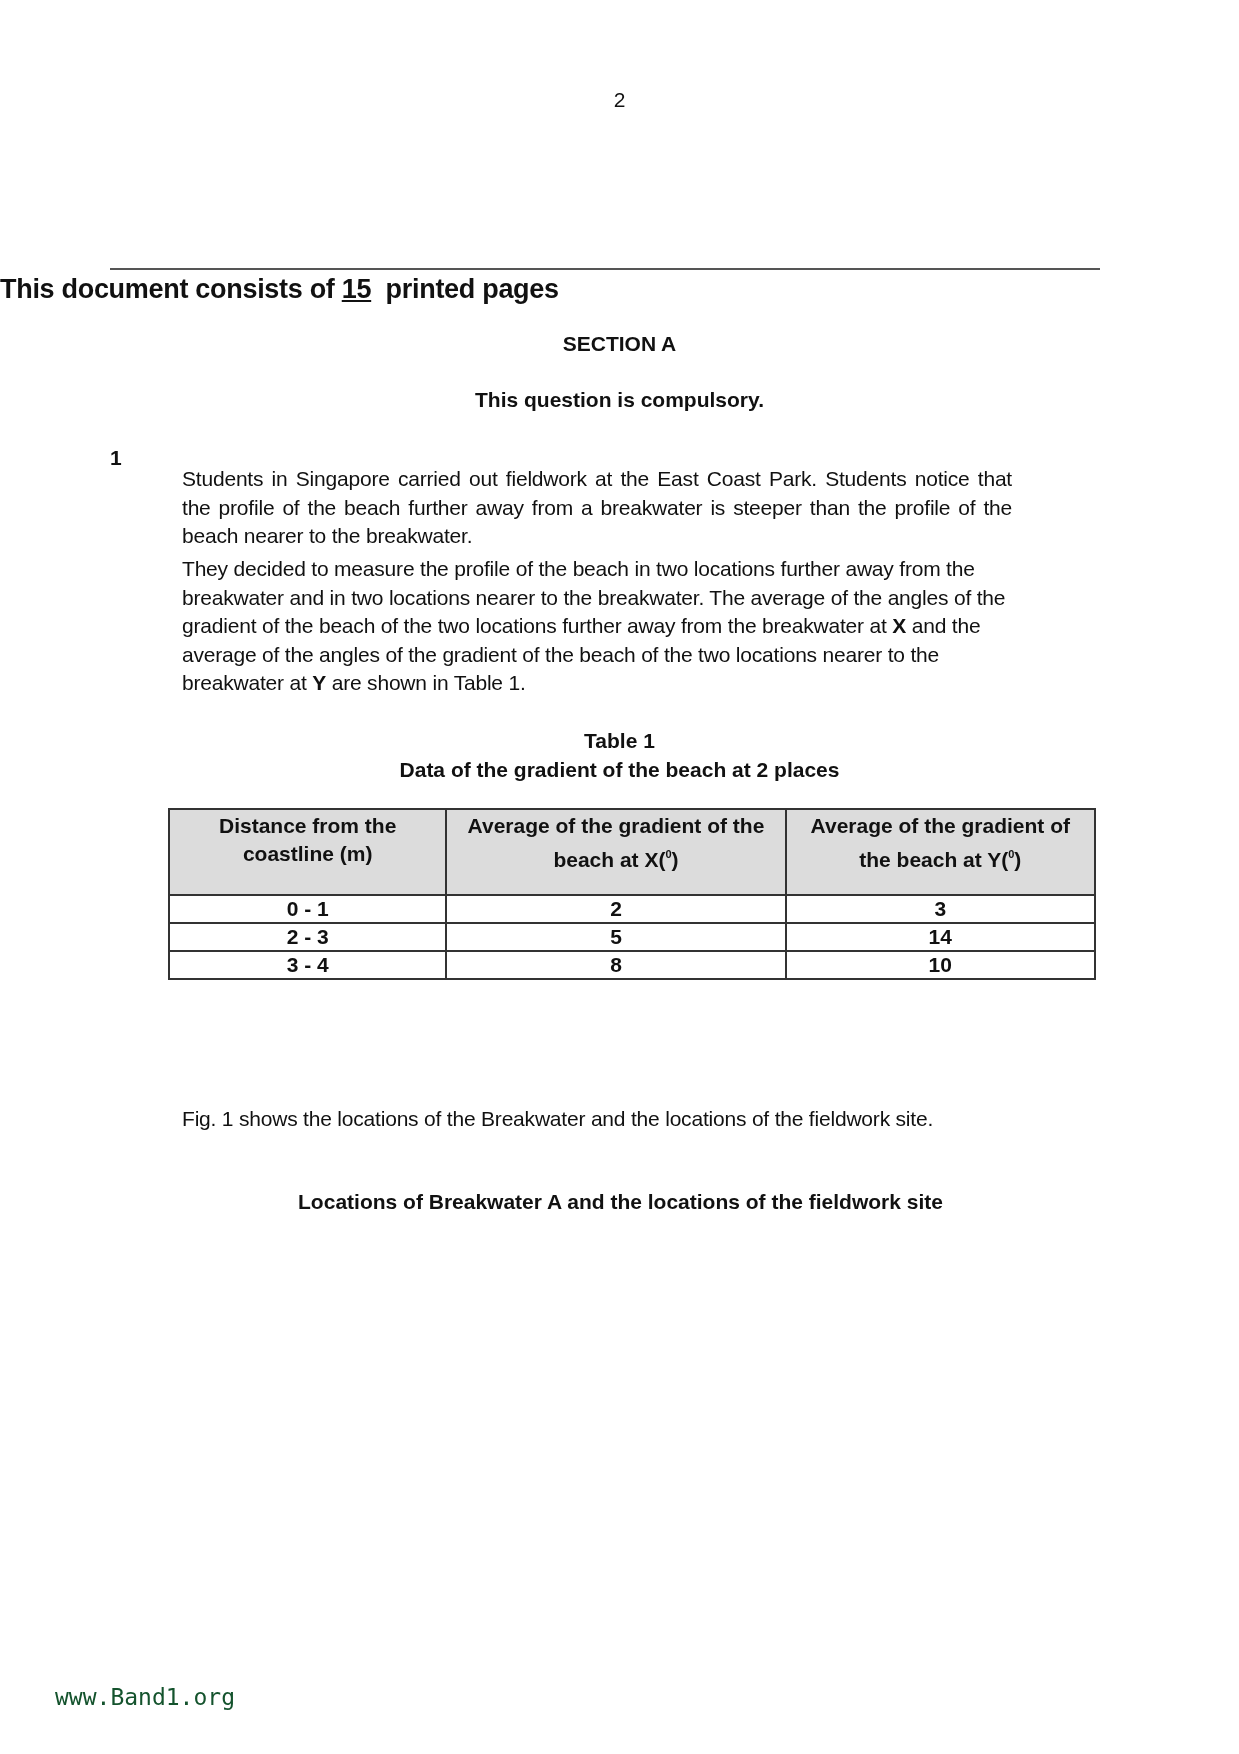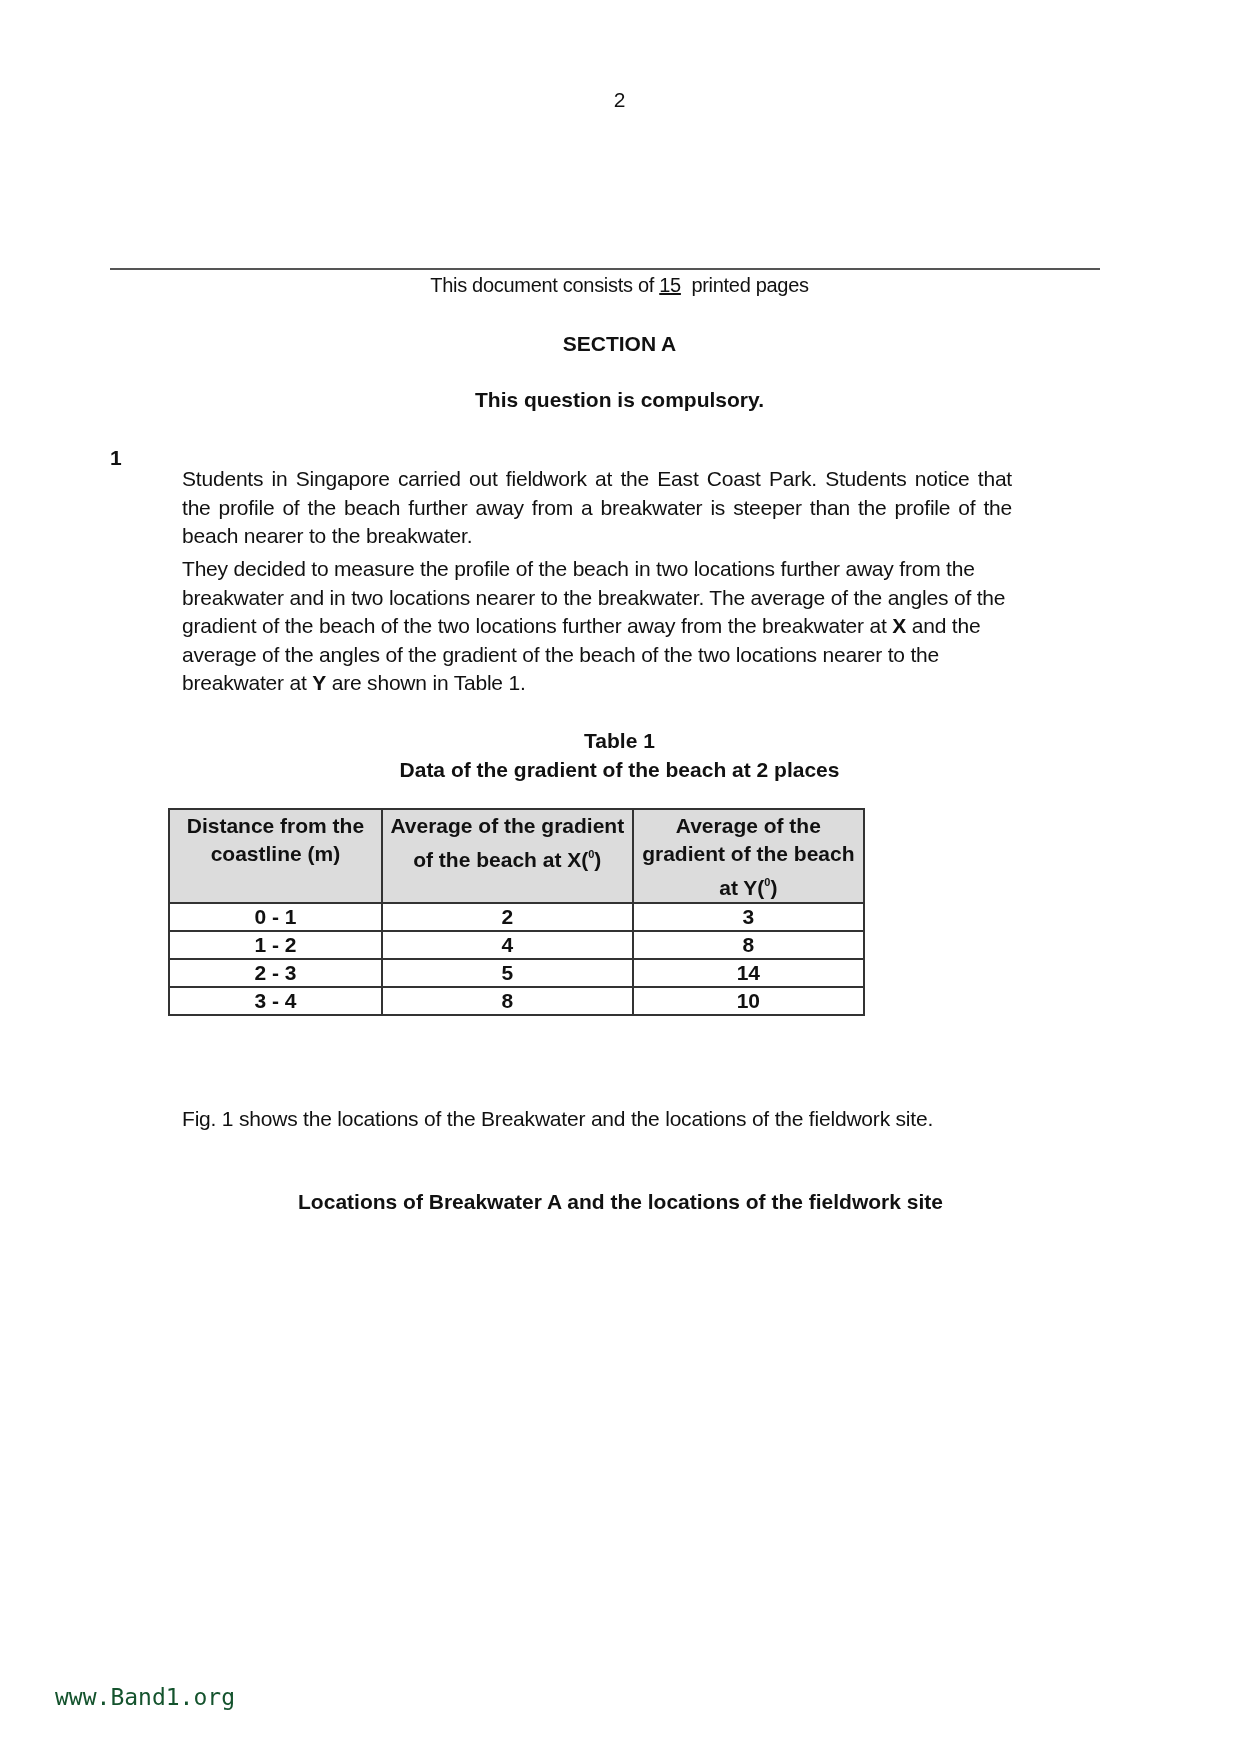--- a/index.html
+++ b/index.html
@@ -29,23 +29,23 @@
       left: 110px;
       width: 990px;
       height: 0;
       border-top: 2px solid #555555;
     }
     .doc-pages {
       position: absolute;
       top: 274px;
       left: 0;
       width: 1239px;
-      text-align: center;
-      font-size: 20px;
+      font-size: 27px;
       letter-spacing: -0.3px;
+      font-weight: bold;
     }
     .doc-pages .count {
       text-decoration: underline;
     }
     .section-title {
       position: absolute;
       top: 332px;
       left: 0;
       width: 1239px;
       text-align: center;
@@ -87,21 +87,21 @@
       width: 1239px;
       text-align: center;
       font-size: 21px;
       font-weight: bold;
       line-height: 29px;
     }
     table.data-table {
       position: absolute;
       top: 808px;
       left: 168px;
-      width: 697px;
+      width: 928px;
       border-collapse: collapse;
       font-size: 21px;
       font-weight: bold;
     }
     table.data-table th, table.data-table td {
       border: 2px solid #333333;
       text-align: center;
       padding: 0 6px;
     }
     table.data-table th {
@@ -170,25 +170,20 @@
       <th class="col3"><span>Average of the gradient of the beach at Y(</span><sup>0</sup><span>)</span></th>
     </tr>
   </thead>
   <tbody>
     <tr>
       <td>0 - 1</td>
       <td>2</td>
       <td>3</td>
     </tr>
     <tr>
-      <td>1 - 2</td>
-      <td>4</td>
-      <td>8</td>
-    </tr>
-    <tr>
       <td>2 - 3</td>
       <td>5</td>
       <td>14</td>
     </tr>
     <tr>
       <td>3 - 4</td>
       <td>8</td>
       <td>10</td>
     </tr>
   </tbody>

